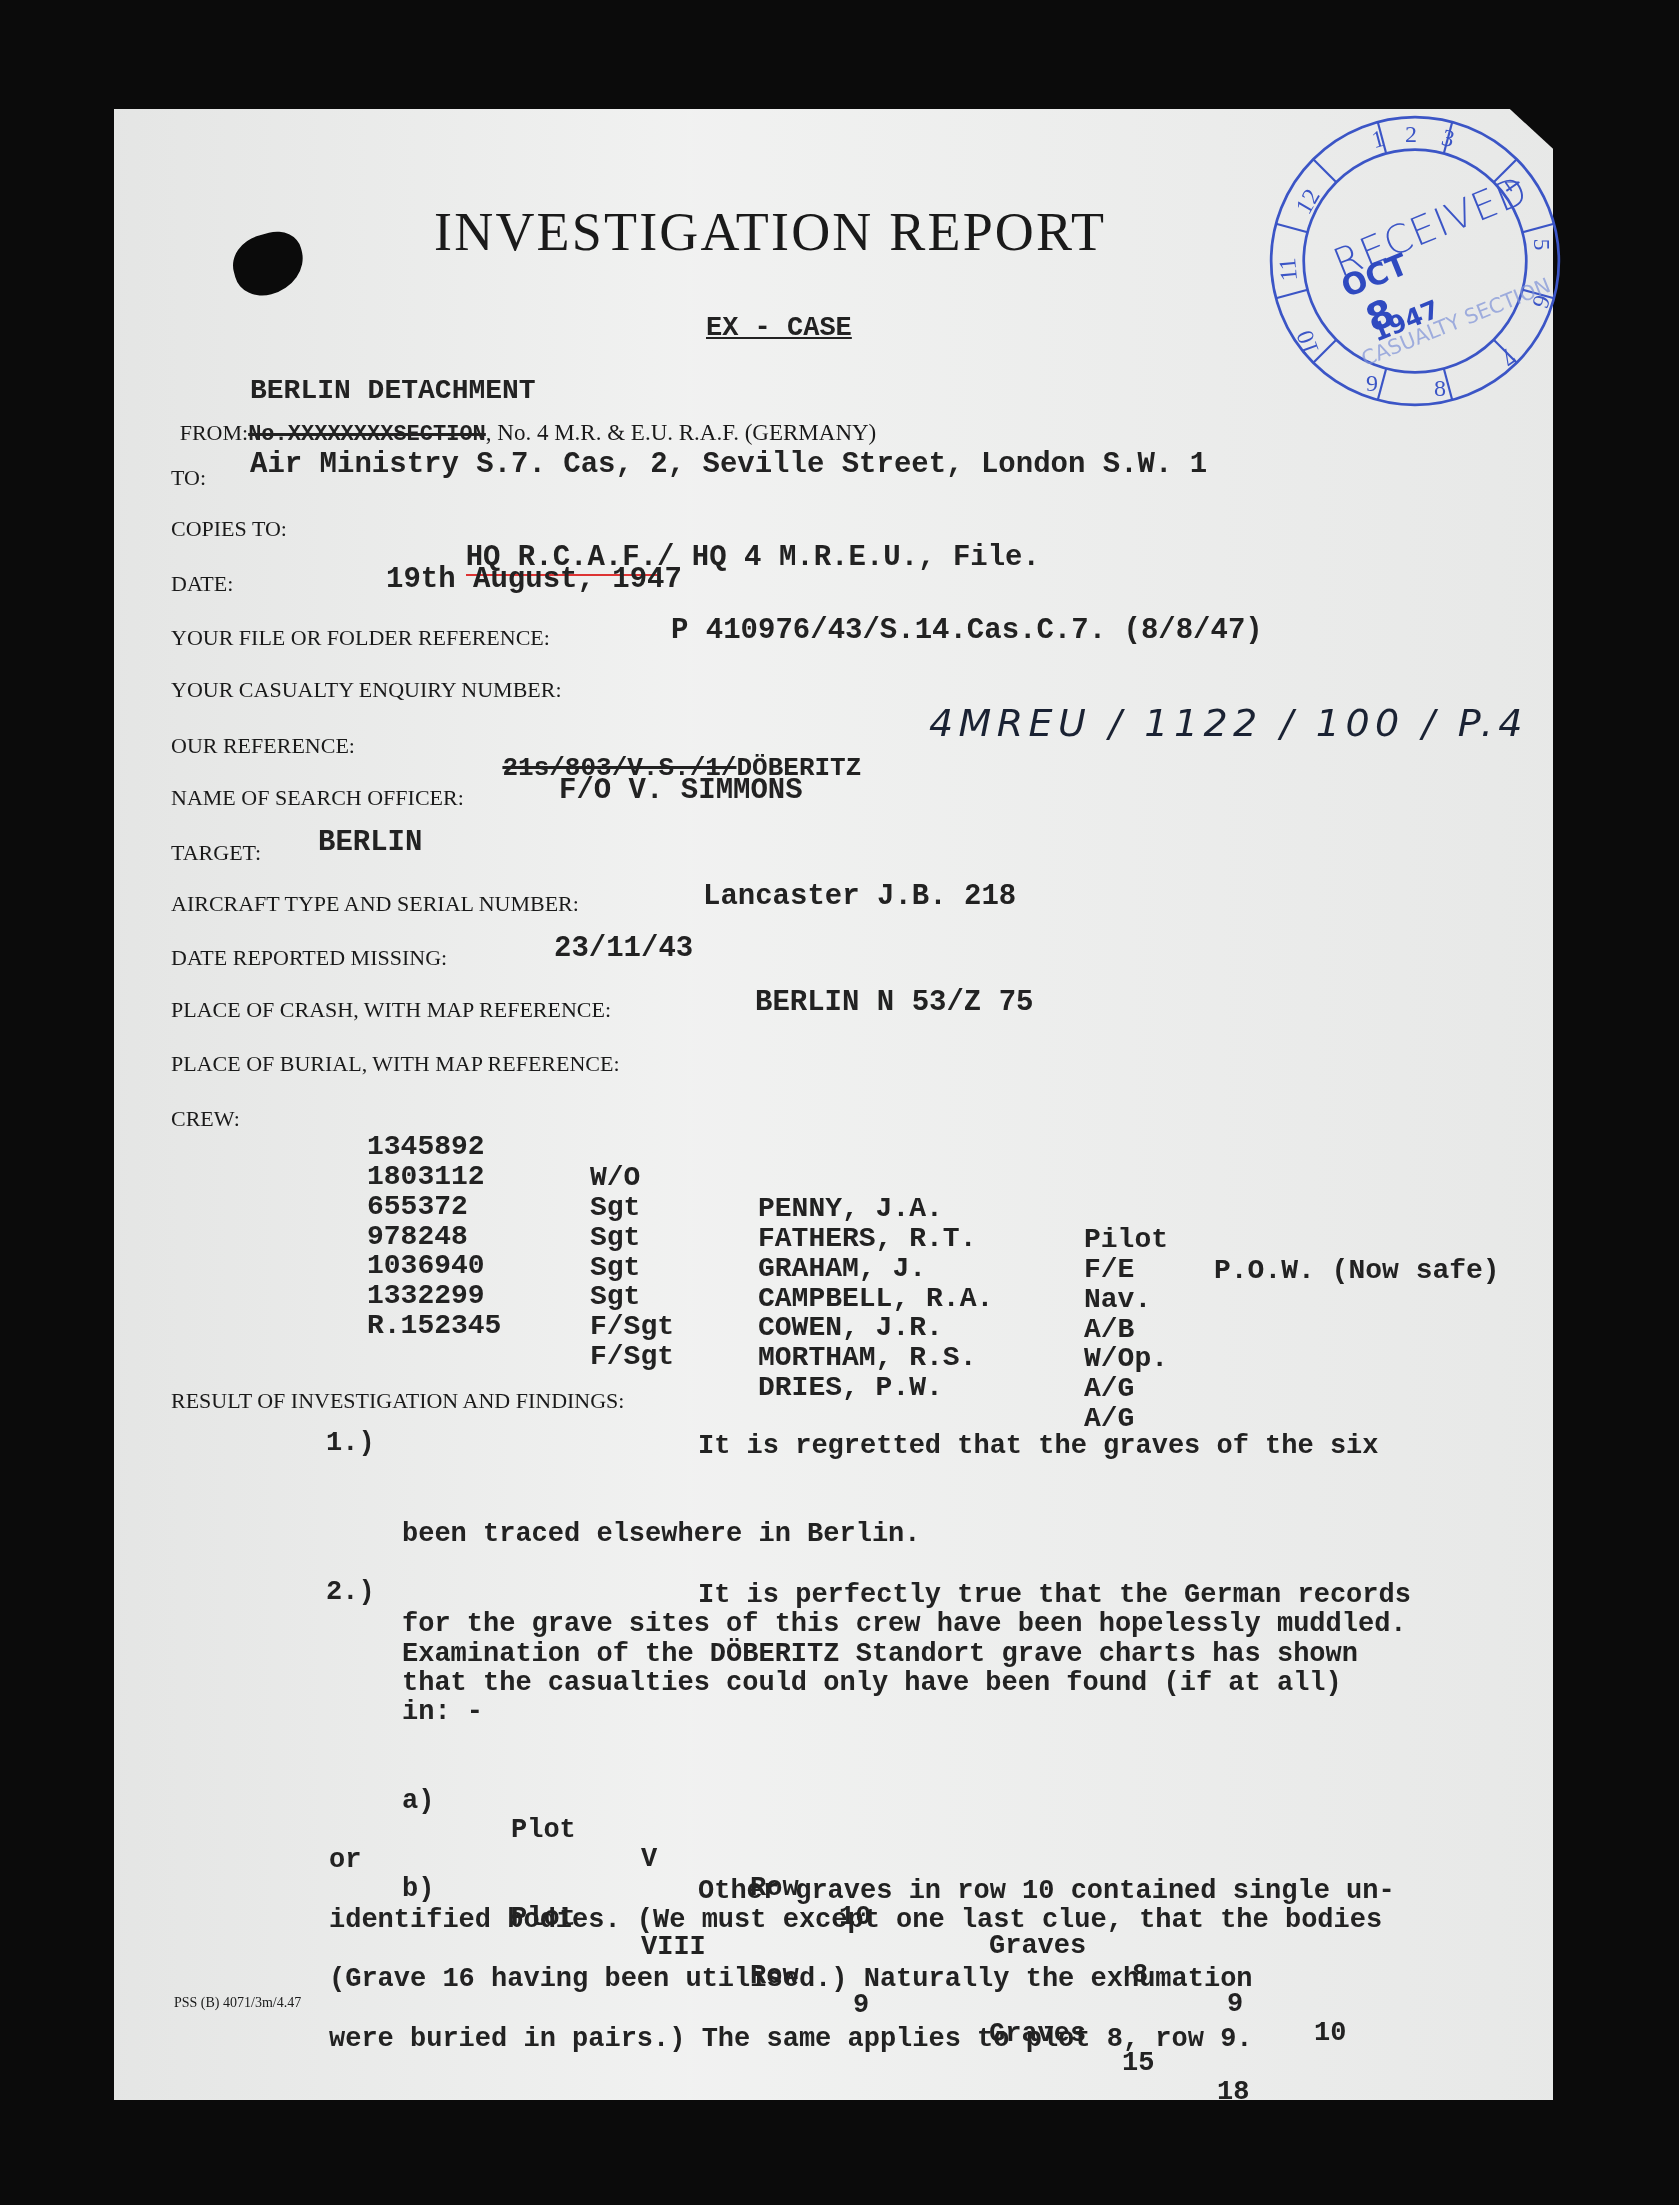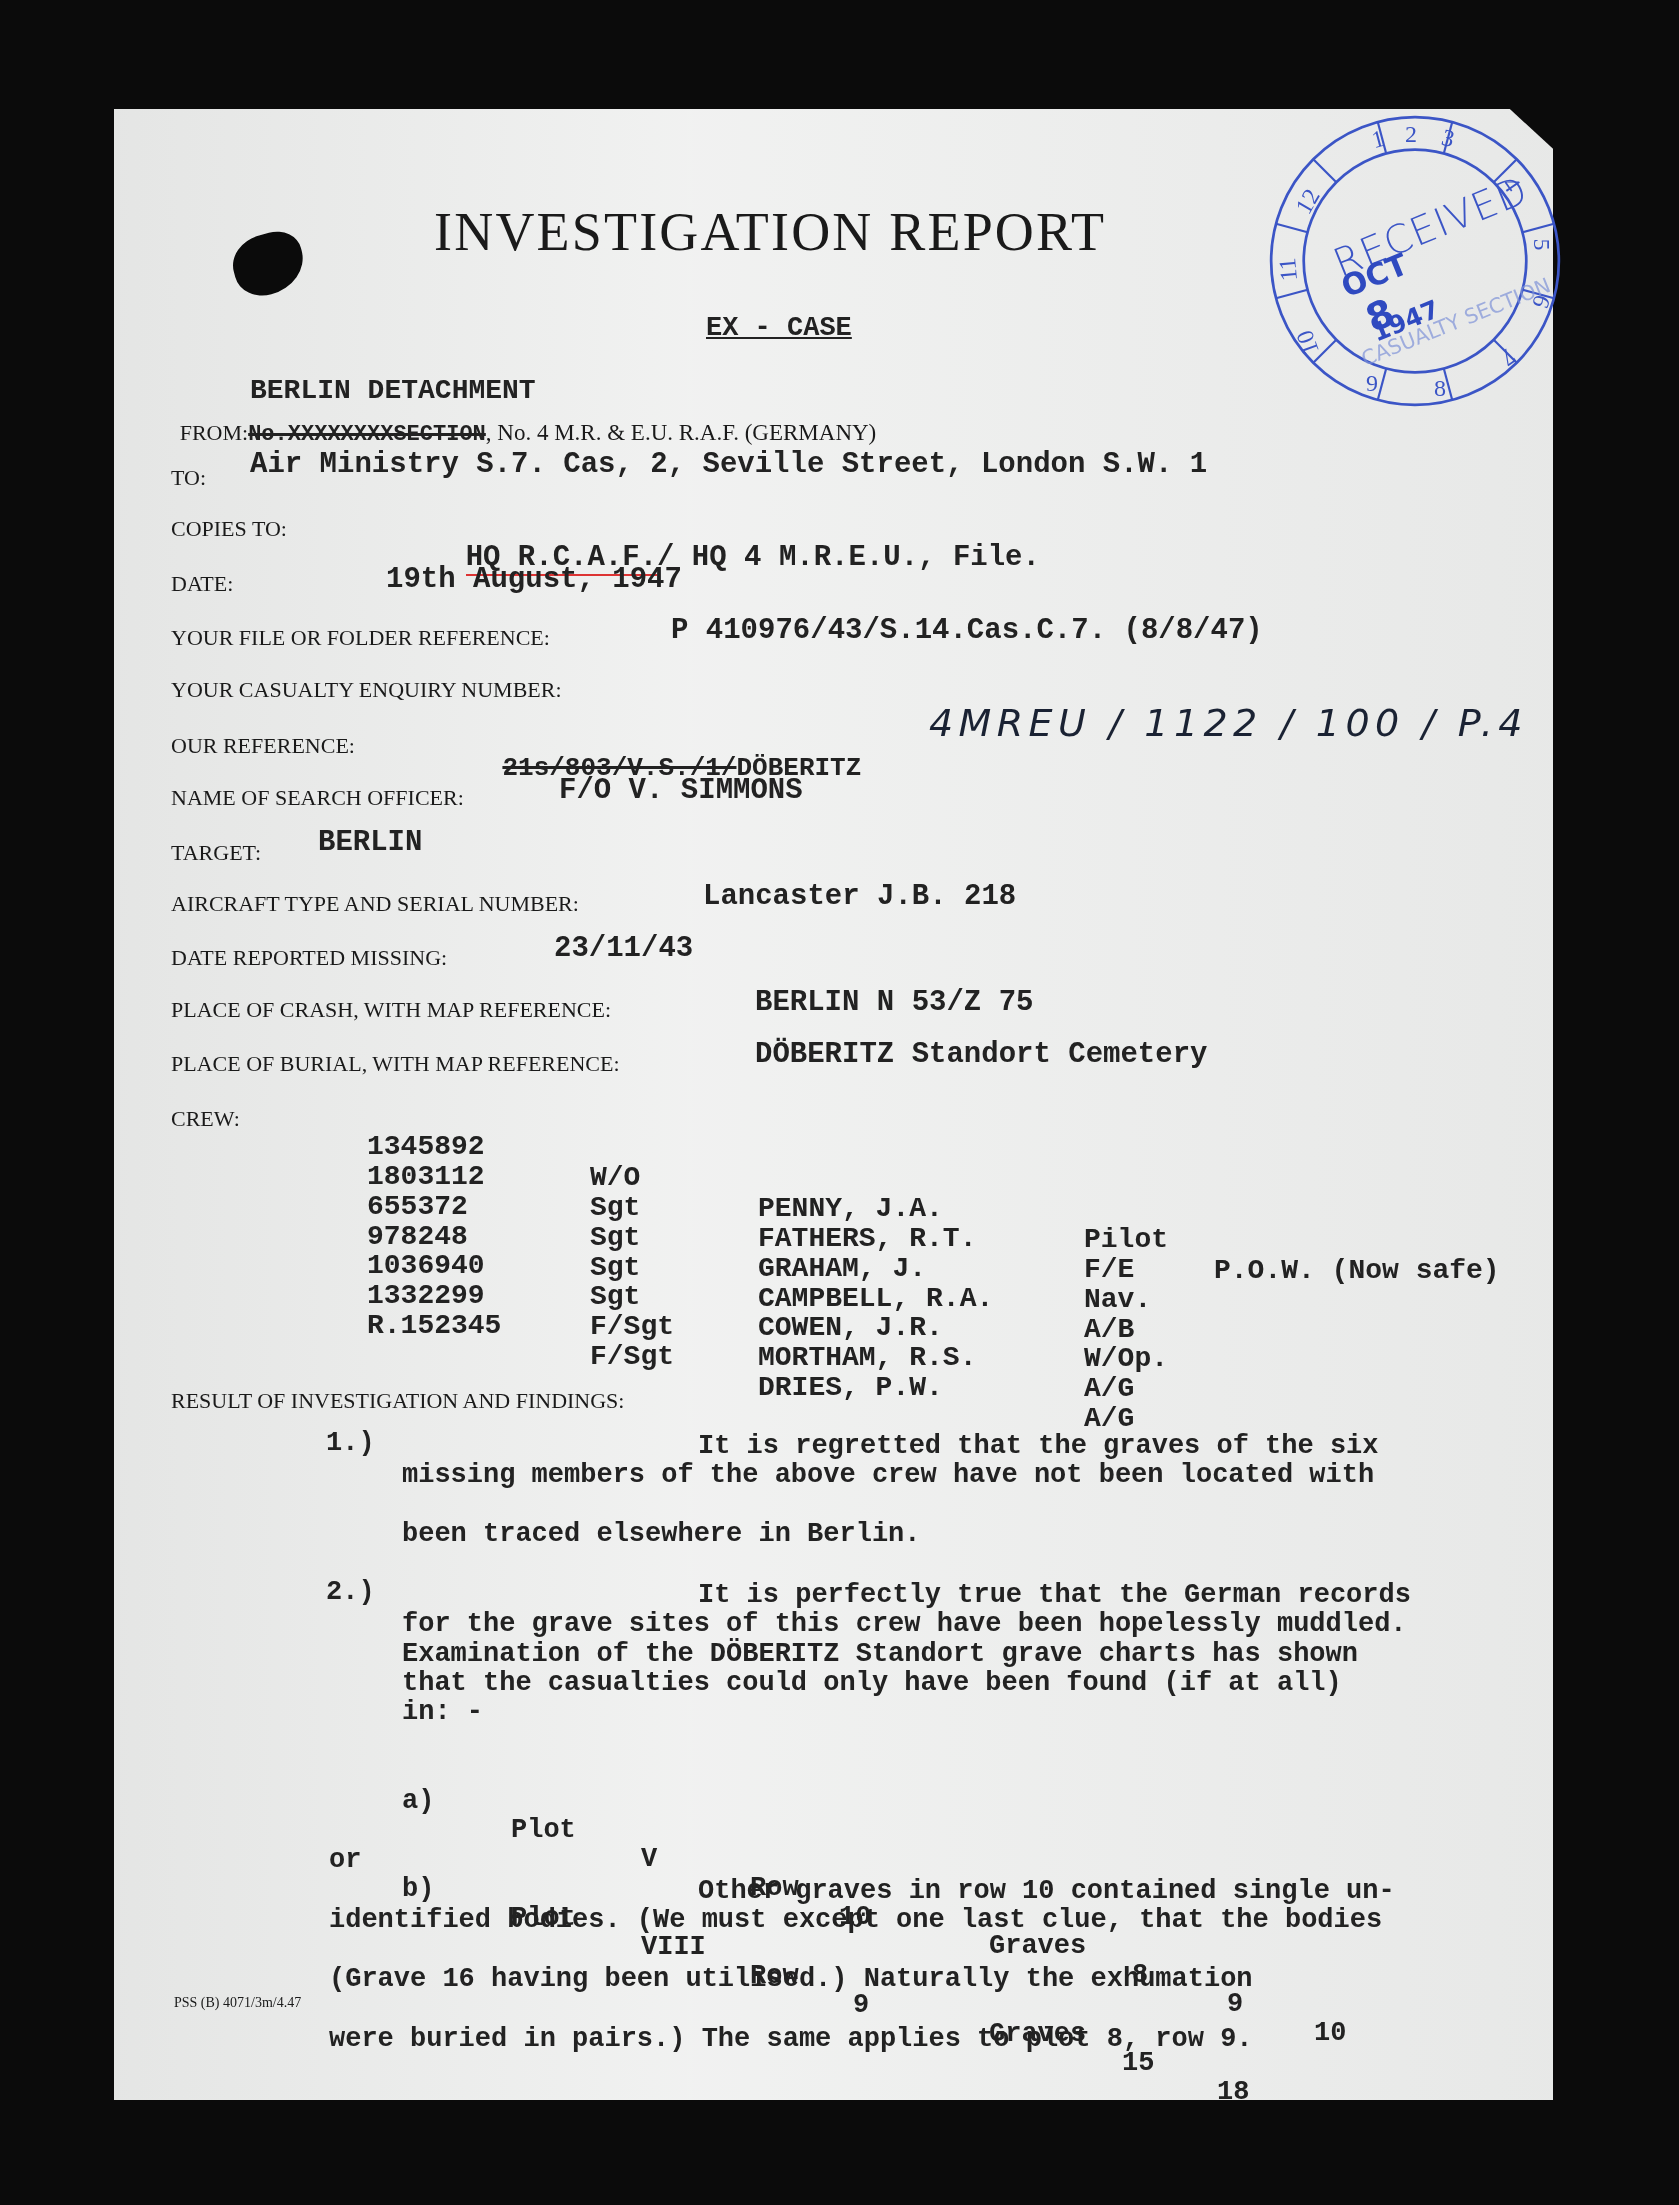--- a/index.html
+++ b/index.html
@@ -72,21 +72,20 @@
   <div class="abs serif lbl" style="left:57px;top:782px;">AIRCRAFT TYPE AND SERIAL NUMBER:</div>
   <div class="abs type val" style="left:589px;top:771px;">Lancaster J.B. 218</div>
 
   <div class="abs serif lbl" style="left:57px;top:836px;">DATE REPORTED MISSING:</div>
   <div class="abs type val" style="left:440px;top:823px;">23/11/43</div>
 
   <div class="abs serif lbl" style="left:57px;top:888px;">PLACE OF CRASH, WITH MAP REFERENCE:</div>
   <div class="abs type val" style="left:641px;top:877px;">BERLIN N 53/Z 75</div>
 
   <div class="abs serif lbl" style="left:57px;top:942px;">PLACE OF BURIAL, WITH MAP REFERENCE:</div>
-  <div class="abs type val" style="left:641px;top:929px;">DÖBERITZ Standort Cemetery</div>
 
   <div class="abs serif lbl" style="left:57px;top:997px;">CREW:</div>
 
   <div class="abs" style="left:253px;top:991px;width:1168px;height:217px;">
     <div class="crew-row type" style="top:0px;">
       <span class="abs" style="left:0;">1345892</span>
       <span class="abs" style="left:223px;">W/O</span>
       <span class="abs" style="left:391px;">PENNY, J.A.</span>
       <span class="abs" style="left:717px;">Pilot</span>
       <span class="abs" style="left:847px;">P.O.W. (Now safe)</span>
@@ -126,21 +125,20 @@
       <span class="abs" style="left:223px;">F/Sgt</span>
       <span class="abs" style="left:391px;">DRIES, P.W.</span>
       <span class="abs" style="left:717px;">A/G</span>
     </div>
   </div>
 
   <div class="abs serif lbl" style="left:57px;top:1279px;text-align:right;">RESULT OF INVESTIGATION AND FINDINGS:</div>
 
   <div class="abs type para" style="left:212px;top:1320px;">1.)</div>
   <div class="abs type para" style="left:584px;top:1323px;">It is regretted that the graves of the six</div>
-  <div class="abs type para" style="left:288px;top:1352px;">missing members of the above crew have not been located with</div>
   <div class="abs type para" style="left:288px;top:1411px;">been traced elsewhere in Berlin.</div>
 
   <div class="abs type para" style="left:212px;top:1469px;">2.)</div>
   <div class="abs type para" style="left:584px;top:1472px;">It is perfectly true that the German records</div>
   <div class="abs type para" style="left:288px;top:1501px;">for the grave sites of this crew have been hopelessly muddled.</div>
   <div class="abs type para" style="left:288px;top:1531px;">Examination of the DÖBERITZ Standort grave charts has shown</div>
   <div class="abs type para" style="left:288px;top:1560px;">that the casualties could only have been found (if at all)</div>
   <div class="abs type para" style="left:288px;top:1589px;">in: -</div>
 
   <div class="abs type para" style="left:0;top:1649px;width:1412px;height:33px;">

